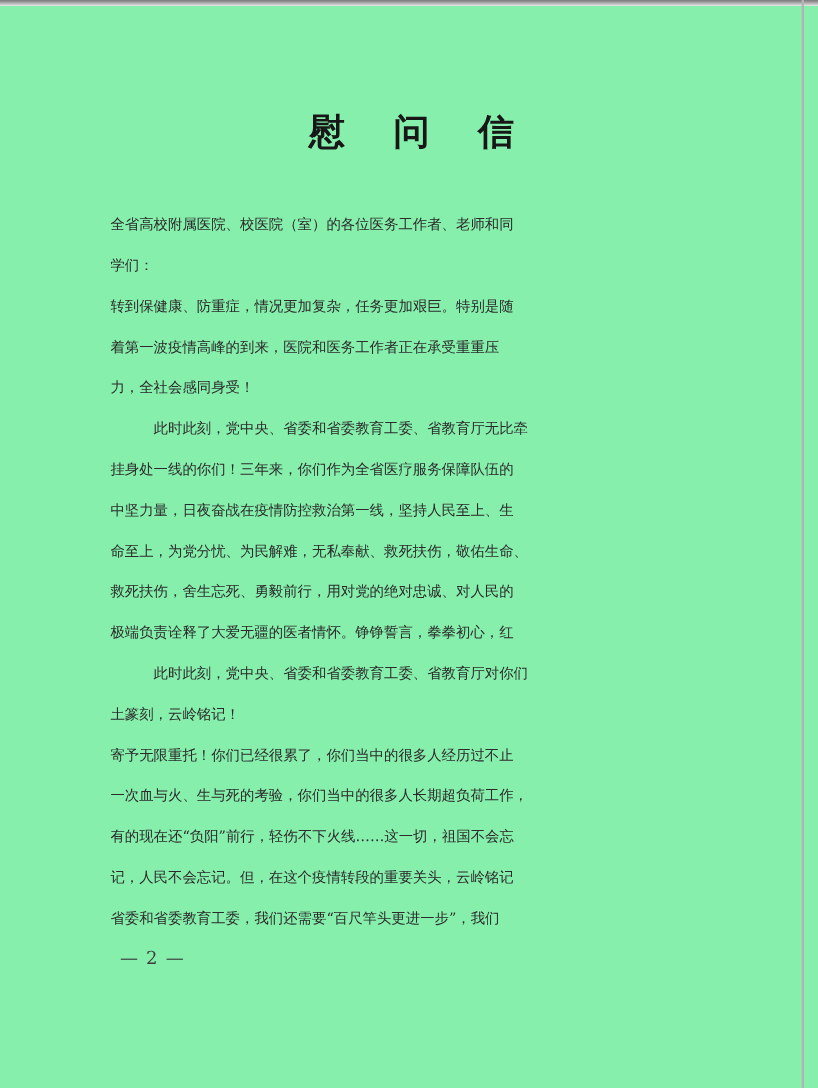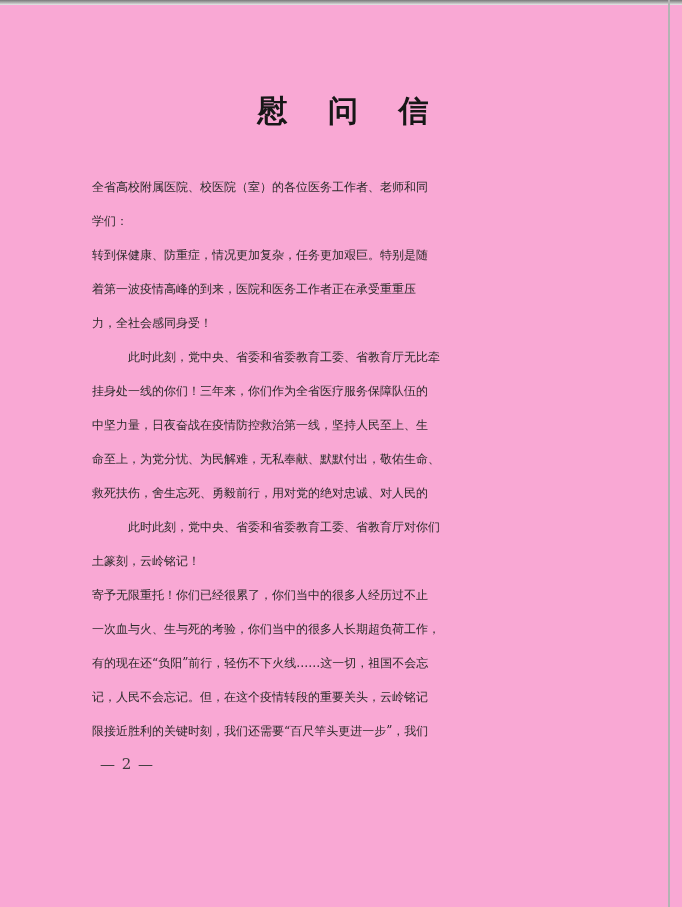--- a/index.html
+++ b/index.html
@@ -4,21 +4,21 @@
 <style>
   html, body {
     margin: 0;
     padding: 0;
     background: #ffffff;
   }
   .page {
     position: relative;
     width: 682px;
     height: 907px;
-    background: #f9a8d4;
+    background: #86efac;
     overflow: hidden;
     font-family: "DejaVu Serif", serif;
     color: #262626;
   }
   .scan-top-edge {
     position: absolute;
     top: 0;
     left: 0;
     width: 682px;
     height: 5px;
@@ -85,26 +85,27 @@
 
     <div class="body-text">
       <div class="line">全省高校附属医院、校医院（室）的各位医务工作者、老师和同</div>
       <div class="line">学们：</div>
       <div class="line">转到保健康、防重症，情况更加复杂，任务更加艰巨。特别是随</div>
       <div class="line">着第一波疫情高峰的到来，医院和医务工作者正在承受重重压</div>
       <div class="line">力，全社会感同身受！</div>
       <div class="line indent">此时此刻，党中央、省委和省委教育工委、省教育厅无比牵</div>
       <div class="line">挂身处一线的你们！三年来，你们作为全省医疗服务保障队伍的</div>
       <div class="line">中坚力量，日夜奋战在疫情防控救治第一线，坚持人民至上、生</div>
-      <div class="line">命至上，为党分忧、为民解难，无私奉献、默默付出，敬佑生命、</div>
+      <div class="line">命至上，为党分忧、为民解难，无私奉献、救死扶伤，敬佑生命、</div>
       <div class="line">救死扶伤，舍生忘死、勇毅前行，用对党的绝对忠诚、对人民的</div>
+      <div class="line">极端负责诠释了大爱无疆的医者情怀。铮铮誓言，拳拳初心，红</div>
       <div class="line indent">此时此刻，党中央、省委和省委教育工委、省教育厅对你们</div>
       <div class="line">土篆刻，云岭铭记！</div>
       <div class="line">寄予无限重托！你们已经很累了，你们当中的很多人经历过不止</div>
       <div class="line">一次血与火、生与死的考验，你们当中的很多人长期超负荷工作，</div>
       <div class="line">有的现在还“负阳”前行，轻伤不下火线……这一切，祖国不会忘</div>
       <div class="line">记，人民不会忘记。但，在这个疫情转段的重要关头，云岭铭记</div>
-      <div class="line">限接近胜利的关键时刻，我们还需要“百尺竿头更进一步”，我们</div>
+      <div class="line">省委和省委教育工委，我们还需要“百尺竿头更进一步”，我们</div>
     </div>
 
     <div class="page-number">— 2 —</div>
   </div>
 </div>
 
 </body></html>

